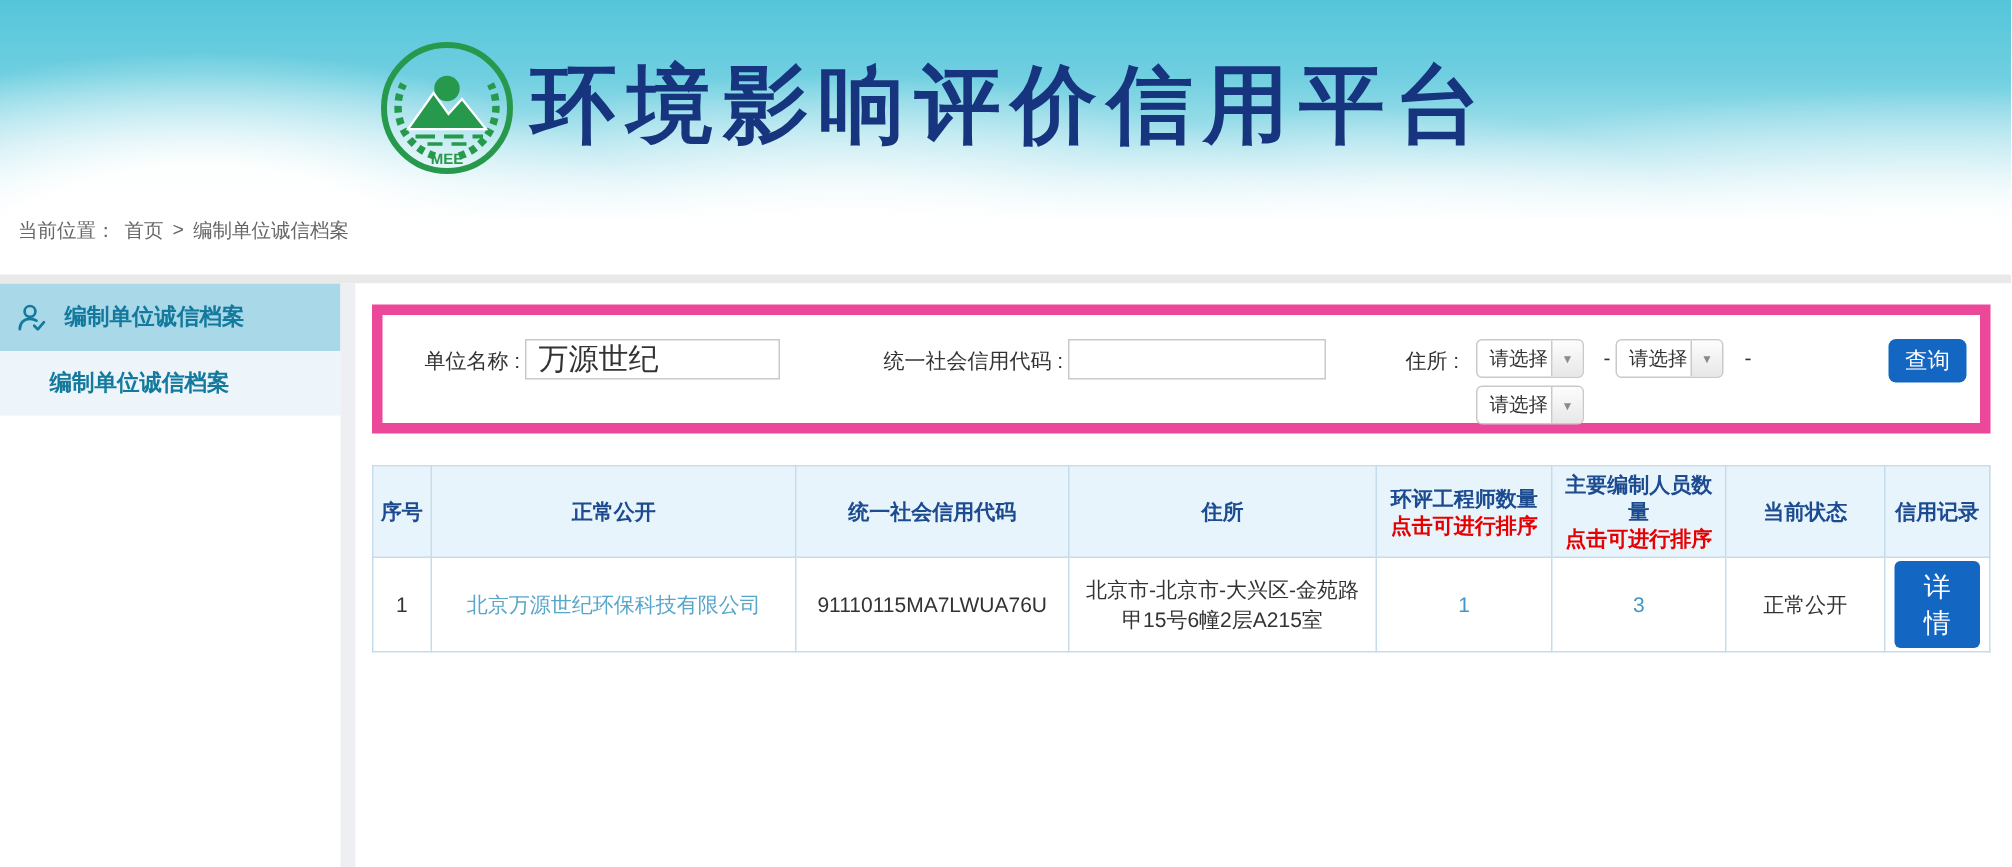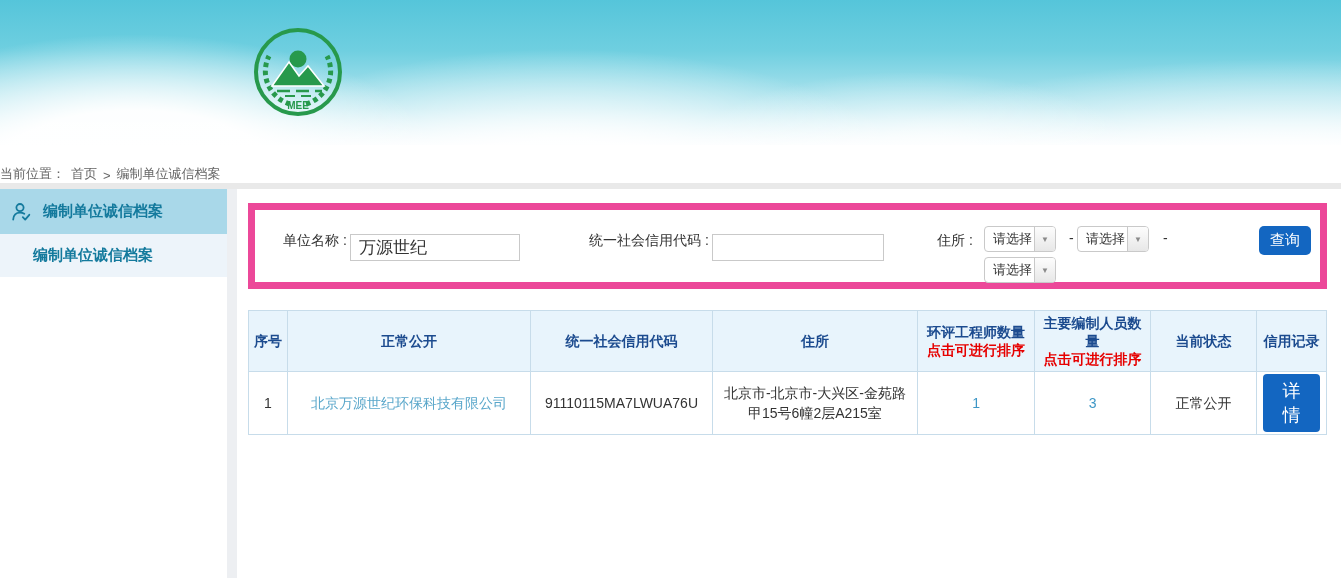--- a/index.html
+++ b/index.html
@@ -19,22 +19,22 @@
   }
   .logo { position:absolute; left:252px; top:26px; }
   .site-title {
     position:absolute; left:354px; top:38px;
     font-size:57px; line-height:1.15; font-weight:bold;
     color:#16357e; letter-spacing:7px; white-space:nowrap;
   }
 
   
   .breadcrumb-bar {
-    height:38px; background:#fff; display:flex; align-items:flex-end;
-    padding-left:0; font-size:13px; color:#666; gap:6px;
+    height:38px; background:#fff; display:flex; align-items:flex-start;
+    padding-left:12px; font-size:13px; color:#666; gap:6px;
   }
   .breadcrumb-bar a { color:#666; text-decoration:none; }
   .hdivider { height:6px; background:#e9e9e9; }
 
   
   .content { display:flex; height:389px; }
   .sidebar { width:227px; background:#fff; flex:0 0 auto; }
   .side-item-main {
     height:45px; background:#a9d8e9; color:#147a9d;
     display:flex; align-items:center; gap:11px; padding-left:10px;
@@ -52,23 +52,22 @@
   .search-box {
     position:absolute; left:11px; right:14px; top:14px; height:86px;
     border:7px solid #ec4899; background:#fff;
   }
   .flabel { position:absolute; font-size:14px; color:#333; top:22px; white-space:nowrap; }
   .lbl-unit { left:28px; }
   .lbl-code { left:334px; }
   .lbl-addr { left:682px; }
   .finput {
     position:absolute; top:16px; height:27px; border:1px solid #c9c9c9;
-    font-size:17px; color:#333; padding:0 8px; outline:none;
+    font-size:20px; color:#333; padding:0 8px; outline:none;
     font-family:"Liberation Sans","DejaVu Sans",sans-serif;
-    margin-top:8px;
   }
   .inp-unit { left:95px; width:170px; }
   .inp-code { left:457px; width:172px; }
   .select {
     position:absolute; width:72px; height:26px; border:1px solid #c9c9c9;
     border-radius:4px; background:#fff; display:flex; overflow:hidden; cursor:pointer;
   }
   .sel-1 { left:729px; top:16px; }
   .sel-2 { left:822px; top:16px; }
   .sel-3 { left:729px; top:47px; }
@@ -120,20 +119,21 @@
     <svg class="logo" width="92" height="92" viewBox="0 0 92 92">
       <circle cx="46" cy="46" r="42" fill="none" stroke="#27994c" stroke-width="4"></circle>
       <path d="M38,78 A34,34 0 0 1 17,30" fill="none" stroke="#27994c" stroke-width="5" stroke-dasharray="4.5 3.5"></path>
       <path d="M54,78 A34,34 0 0 0 75,30" fill="none" stroke="#27994c" stroke-width="5" stroke-dasharray="4.5 3.5"></path>
       <circle cx="46" cy="33" r="8.5" fill="#27994c"></circle>
       <path d="M20,60 L37,36 L47,50 L56,40 L72,60 Z" fill="#27994c" stroke="#ffffff" stroke-width="1.5"></path>
       <path d="M25,65 h13 M44,65 h13 M63,65 h7" stroke="#27994c" stroke-width="2.6" fill="none"></path>
       <path d="M33,70 h10 M49,70 h10" stroke="#27994c" stroke-width="2.2" fill="none"></path>
       <text x="46" y="83" text-anchor="middle" font-size="10" font-weight="bold" fill="#27994c">MEE</text>
     </svg>
+    <div class="site-title">环境影响评价信用平台</div>
   </div>
 
   <div class="breadcrumb-bar">
     <span>当前位置：</span>
     <a href="#">首页</a>
     <span>&gt;</span>
     <span>编制单位诚信档案</span>
   </div>
   <div class="hdivider"></div>
 

